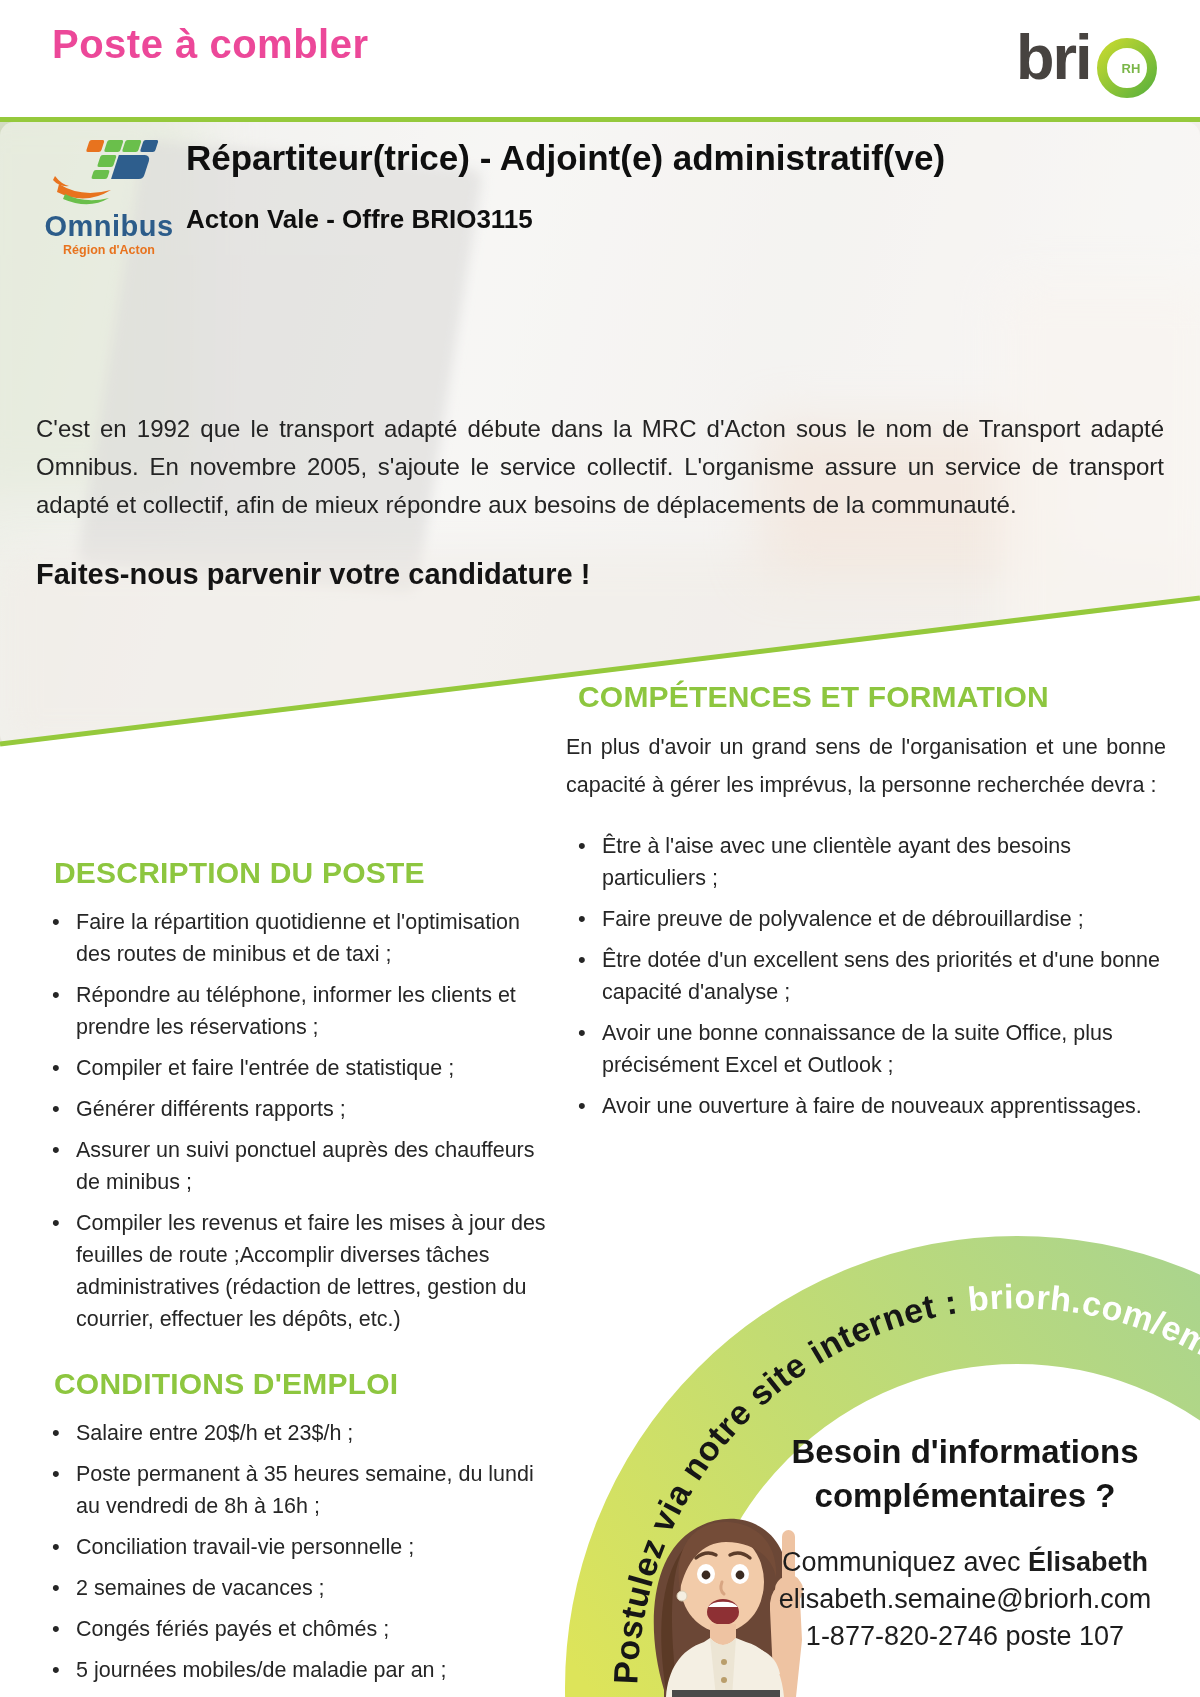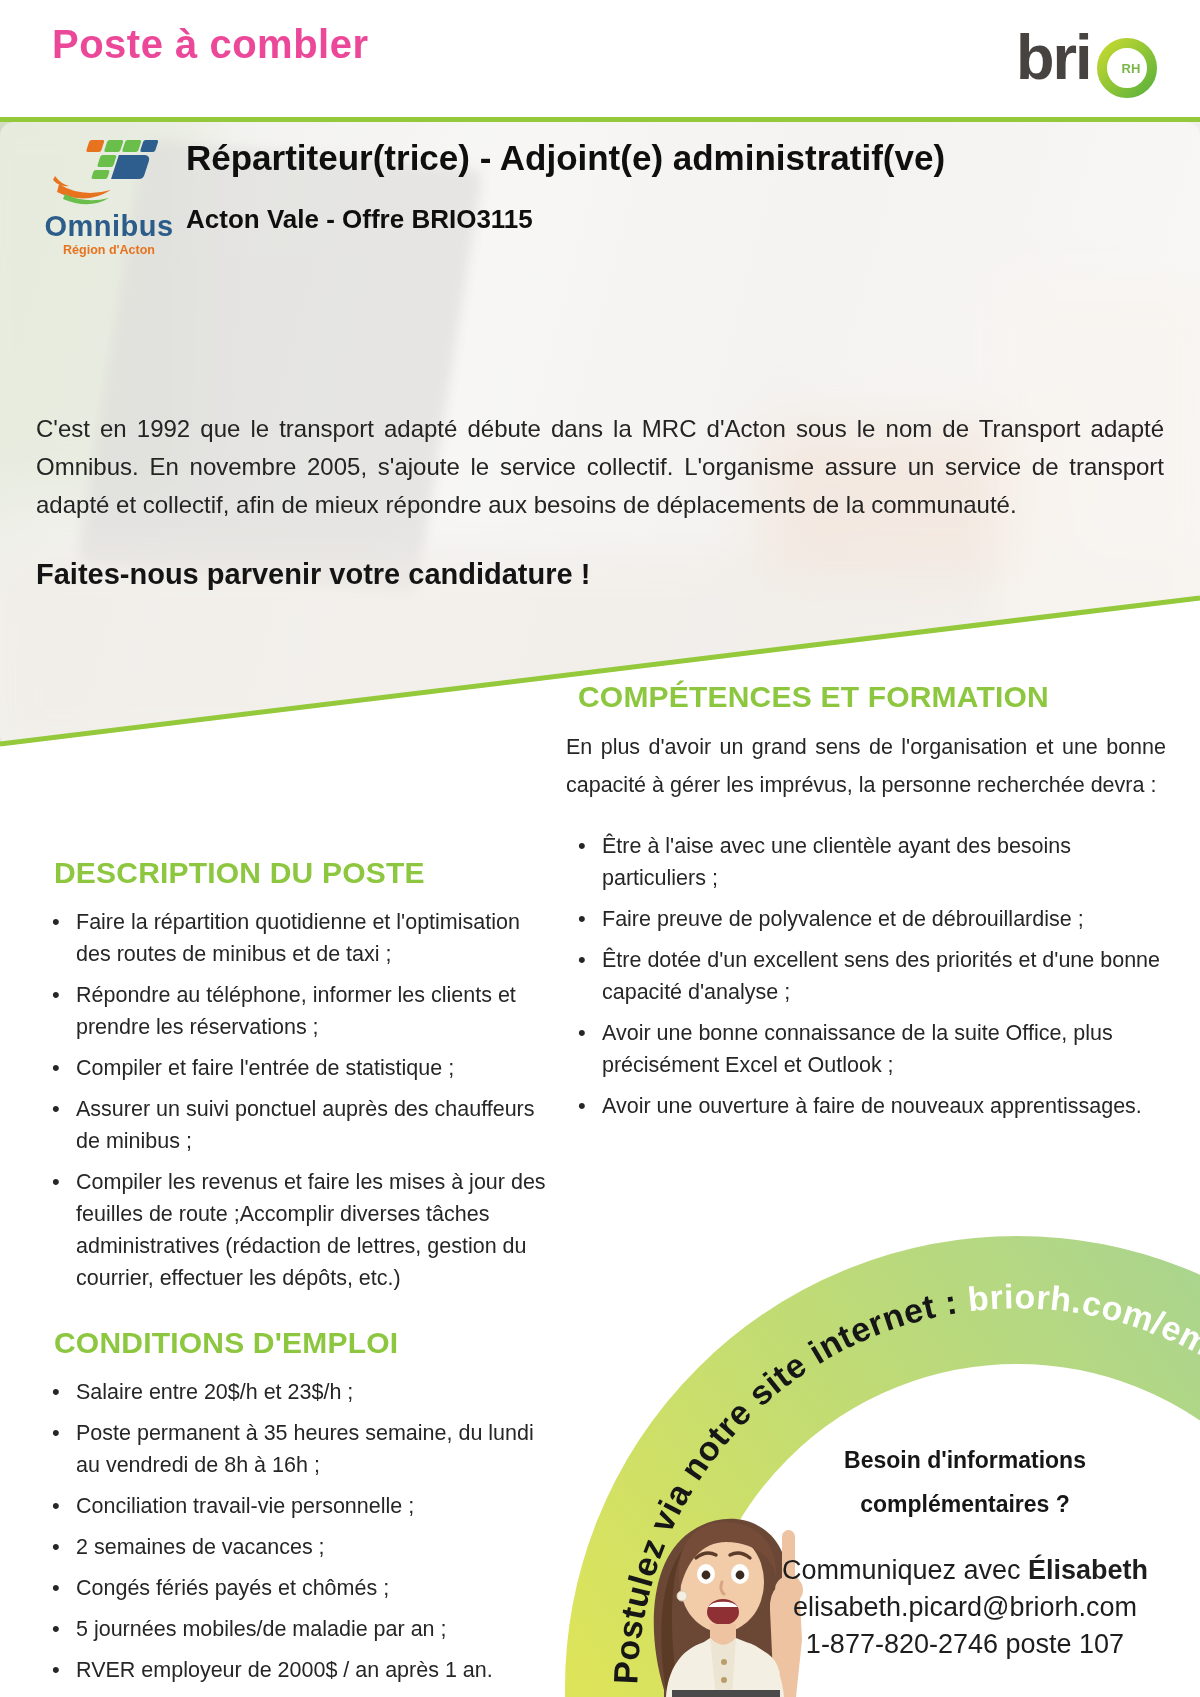--- a/index.html
+++ b/index.html
@@ -52,21 +52,21 @@
   ul.bullets{list-style:none;margin:16px 0 0 0;padding:0;}
   ul.bullets li{position:relative;padding-left:36px;font-size:21.5px;line-height:32px;
                 margin-bottom:9px;color:#262626;}
   ul.bullets li::before{content:"•";position:absolute;left:12px;top:0;color:#262626;font-size:22px;}
   .col-right ul.bullets{margin-top:26px;}
   h2.sec.second{margin-top:32px;}
 
   
   .arc-svg{position:absolute;left:0;top:0;pointer-events:none;}
   .contact{position:absolute;left:742px;top:1430px;width:446px;text-align:center;}
-  .contact-heading{font-size:23px;font-weight:bold;color:#161616;line-height:44px;margin:8px;}
+  .contact-heading{font-size:33px;font-weight:bold;color:#161616;line-height:44px;margin:0;}
   .contact-lines{margin-top:26px;font-size:27px;color:#1d1d1d;line-height:37px;}
   .contact-name{font-weight:bold;}
   .woman{position:absolute;left:606px;top:1490px;pointer-events:none;}
 </style>
 </head>
 <body>
 
 <div id="page">
 
   <div class="header-title">Poste à combler</div>
@@ -121,20 +121,21 @@
   <svg class="hero-diag" width="1200" height="1697" viewBox="0 0 1200 1697">
     <line x1="0" y1="744" x2="1200" y2="598" stroke="#95c93c" stroke-width="5"></line>
   </svg>
 
   <div class="col col-left">
     <h2 class="sec">DESCRIPTION DU POSTE</h2>
     <ul class="bullets">
         <li>Faire la répartition quotidienne et l'optimisation des routes de minibus et de taxi ;</li>
         <li>Répondre au téléphone, informer les clients et prendre les réservations ;</li>
         <li>Compiler et faire l'entrée de statistique ;</li>
+        <li>Générer différents rapports ;</li>
         <li>Assurer un suivi ponctuel auprès des chauffeurs de minibus ;</li>
         <li>Compiler les revenus et faire les mises à jour des feuilles de route ;Accomplir diverses tâches administratives (rédaction de lettres, gestion du courrier, effectuer les dépôts, etc.)</li>
       </ul>
     <h2 class="sec second">CONDITIONS D'EMPLOI</h2>
     <ul class="bullets">
         <li>Salaire entre 20$/h et 23$/h ;</li>
         <li>Poste permanent à 35 heures semaine, du lundi au vendredi de 8h à 16h ;</li>
         <li>Conciliation travail-vie personnelle ;</li>
         <li>2 semaines de vacances ;</li>
         <li>Congés fériés payés et chômés ;</li>
@@ -211,18 +212,18 @@
     <rect x="66" y="200" width="108" height="7" fill="#4a4a4a"></rect>
   </svg>
 
   <div class="contact">
     <p class="contact-heading">
       <span>Besoin d'informations</span><br>
       <span>complémentaires ?</span>
     </p>
     <div class="contact-lines">
       <div><span>Communiquez avec </span><span class="contact-name">Élisabeth</span></div>
-      <div>elisabeth.picard@briorh.com</div>
+      <div>elisabeth.semaine@briorh.com</div>
       <div>1-877-820-2746 poste 107</div>
     </div>
   </div>
 
 </div>
 
 </body></html>

